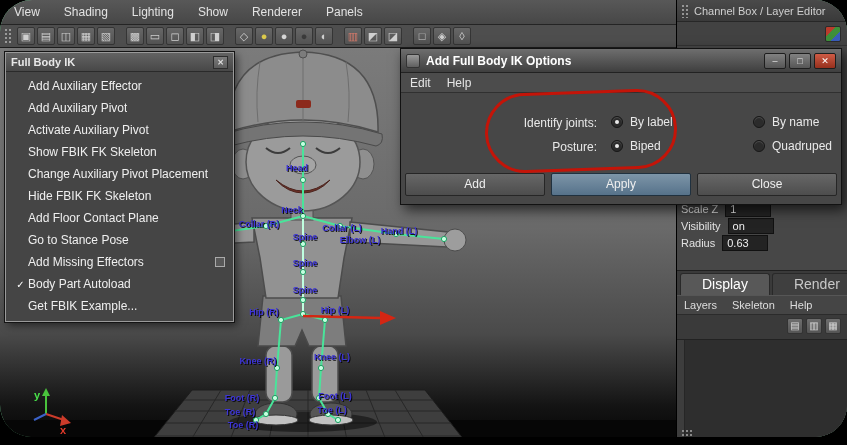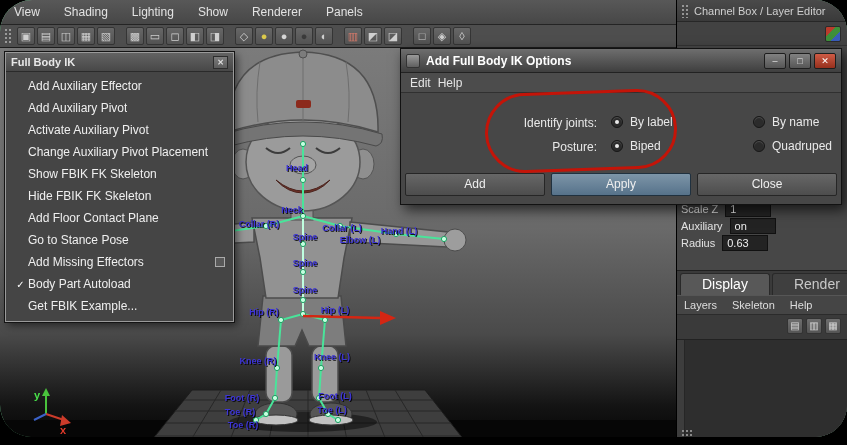--- a/index.html
+++ b/index.html
@@ -53,21 +53,21 @@
     display:flex; align-items:center; gap:6px; padding:0 5px; border-bottom:1px solid #222; }
   #dlg-appicon { width:14px; height:14px; background:linear-gradient(#9a9a9a,#5f5f5f);
     border:1px solid #333; border-radius:2px; }
   #dlg-title-text { color:#fff; font-size:12px; font-weight:bold; }
   #dlg-winbtns { margin-left:auto; display:flex; gap:3px; }
   .wbtn { width:22px; height:16px; background:linear-gradient(#818181,#565656);
     border:1px solid #1e1e1e; border-radius:2px; color:#e8e8e8; font-size:9px;
     line-height:14px; text-align:center; }
   .wbtn.close { background:linear-gradient(#cf5b45,#96301d); color:#fff; }
   #dlg-menu { height:20px; background:#4c4c4c; border-bottom:1px solid #303030;
-    display:flex; align-items:center; gap:7px; padding:0 9px; }
+    display:flex; align-items:center; gap:16px; padding:0 9px; }
   .dmitem { color:#e5e5e5; font-size:12px; }
   #dlg-body { position:relative; height:76px; background:#474747; }
   .optrow { position:absolute; left:0; right:0; height:22px; }
   .optrow.row0 { top:20px; } .optrow.row1 { top:44px; }
   .optlbl { position:absolute; left:0; width:196px; text-align:right; color:#e9e9e9; font-size:12px; top:3px; }
   .optgroup { position:absolute; top:2px; display:flex; align-items:center; gap:7px; }
   .optgroup.opt0 { left:210px; } .optgroup.opt1 { left:352px; }
   .radio { width:12px; height:12px; border-radius:50%; background:#2b2b2b;
     border:1px solid #171717; box-shadow:inset 0 1px 1px rgba(255,255,255,.18); position:relative; }
   .radio.sel::after { content:""; position:absolute; left:3px; top:3px; width:4px; height:4px;
@@ -290,25 +290,25 @@
         <div class="fbik-item">
           <span class="check"></span>
           <span class="flabel">Add Auxiliary Pivot</span>
         </div>
         <div class="fbik-item">
           <span class="check"></span>
           <span class="flabel">Activate Auxiliary Pivot</span>
         </div>
         <div class="fbik-item">
           <span class="check"></span>
+          <span class="flabel">Show FBIK FK Skeleton</span>
+        </div>
+        <div class="fbik-item">
+          <span class="check"></span>
           <span class="flabel">Change Auxiliary Pivot Placement</span>
-        </div>
-        <div class="fbik-item">
-          <span class="check"></span>
-          <span class="flabel">Show FBIK FK Skeleton</span>
         </div>
         <div class="fbik-item">
           <span class="check"></span>
           <span class="flabel">Hide FBIK FK Skeleton</span>
         </div>
         <div class="fbik-item">
           <span class="check"></span>
           <span class="flabel">Add Floor Contact Plane</span>
         </div>
         <div class="fbik-item">
@@ -384,21 +384,21 @@
     </div>
     <div id="cb-tools">
       <span id="persp-axis-icon"></span>
     </div>
     <div id="cb-rows">
         <div class="cbrow">
           <span class="cbname">Scale Z</span>
           <span class="cbval">1</span>
         </div>
         <div class="cbrow">
-          <span class="cbname">Auxiliary</span>
+          <span class="cbname">Visibility</span>
           <span class="cbval">on</span>
         </div>
         <div class="cbrow">
           <span class="cbname">Radius</span>
           <span class="cbval">0.63</span>
         </div>
       </div>
     <div id="layer-editor">
       <div id="layer-tabs">
           <div class="tab active">Display</div>

